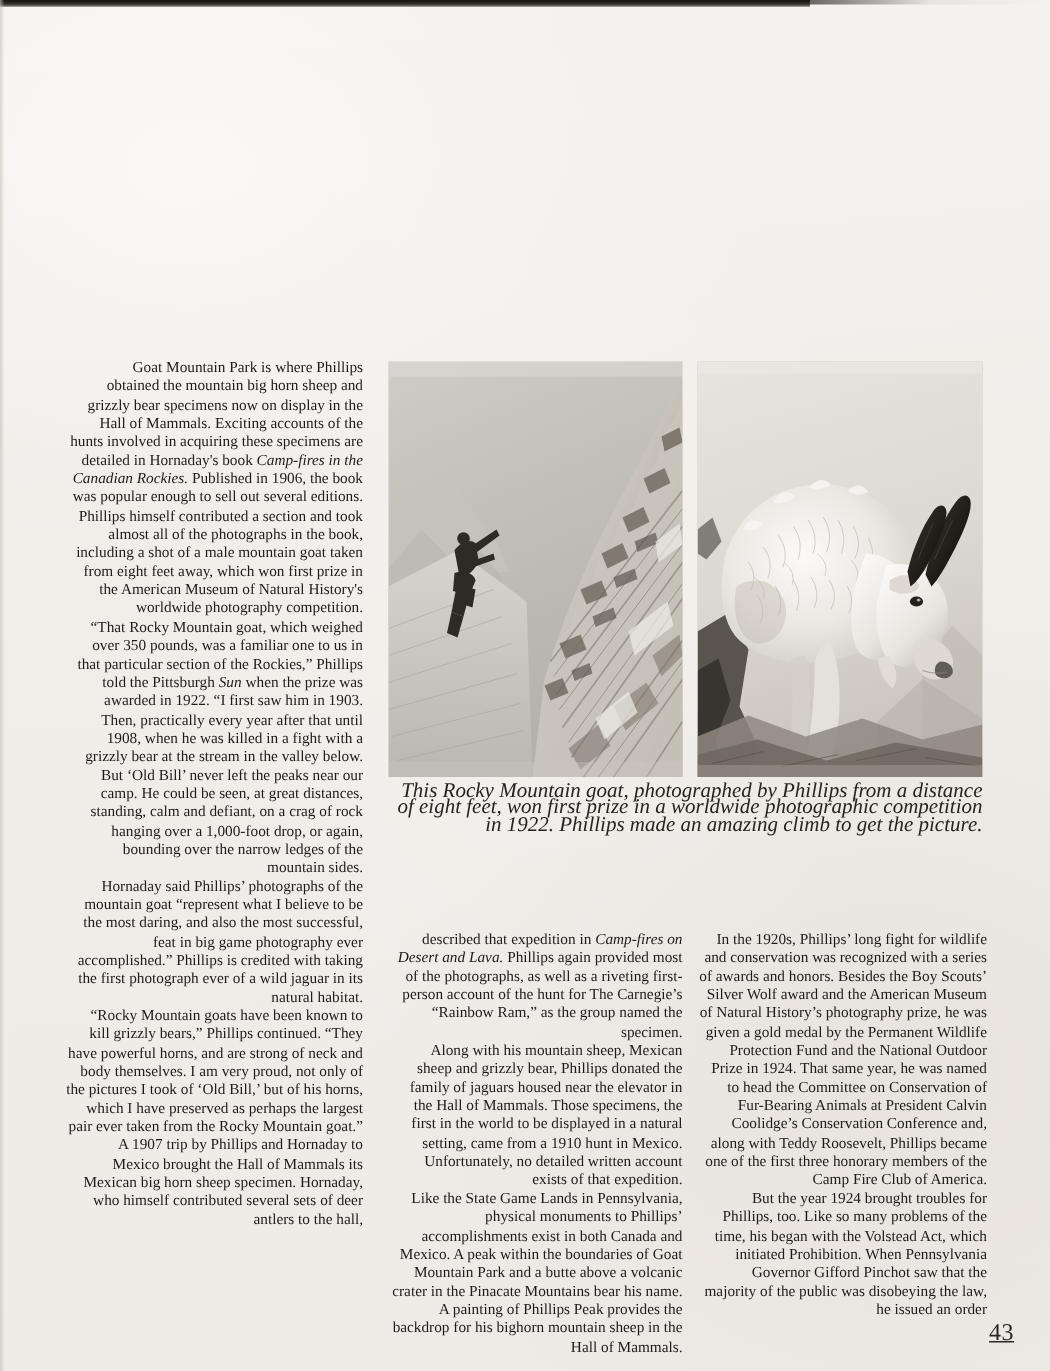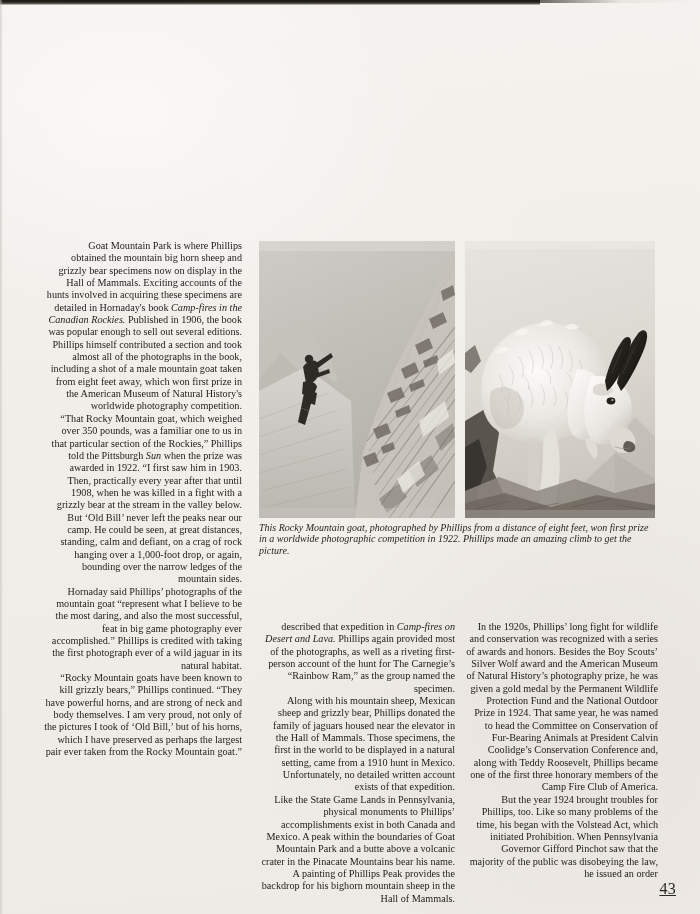--- a/index.html
+++ b/index.html
@@ -82,24 +82,25 @@
   #photo-climber { left: 259px; width: 196px; }
   #photo-goat    { left: 465px; width: 190px; }
   .photo svg { display: block; width: 100%; height: 100%; }
 
   
   .caption {
     position: absolute;
     left: 259px;
     top: 522px;
     width: 396px;
-    font-size: 10px;
+    font-size: 14px;
     line-height: 11.4px;
     font-style: italic;
     color: #26241f;
+    text-align: right;
   }
 
   
   .folio {
     position: absolute;
     right: 24px;
     bottom: 16px;
     font-size: 16px;
     color: #2a2825;
     letter-spacing: 0.3px;
@@ -344,20 +345,21 @@
     </svg>
   </div>
 
   <div class="caption">This Rocky Mountain goat, photographed by Phillips from a distance of eight feet, won first prize in a worldwide photographic competition in 1922. Phillips made an amazing climb to get the picture.</div>
 
   <div class="col" id="col-1">
       <p><span>Goat Mountain Park is where Phillips obtained the mountain big horn sheep and grizzly bear specimens now on display in the Hall of Mammals. Exciting accounts of the hunts involved in acquiring these specimens are detailed in Hornaday's book </span><em>Camp-fires in the Canadian Rockies.</em><span> Published in 1906, the book was popular enough to sell out several editions. Phillips himself contributed a section and took almost all of the photographs in the book, including a shot of a male mountain goat taken from eight feet away, which won first prize in the American Museum of Natural History's worldwide photography competition.</span></p>
       <p><span>“That Rocky Mountain goat, which weighed over 350 pounds, was a familiar one to us in that particular section of the Rockies,” Phillips told the Pittsburgh </span><em>Sun</em><span> when the prize was awarded in 1922. “I first saw him in 1903. Then, practically every year after that until 1908, when he was killed in a fight with a grizzly bear at the stream in the valley below. But ‘Old Bill’ never left the peaks near our camp. He could be seen, at great distances, standing, calm and defiant, on a crag of rock hanging over a 1,000-foot drop, or again, bounding over the narrow ledges of the mountain sides.</span></p>
       <p><span>Hornaday said Phillips’ photographs of the mountain goat “represent what I believe to be the most daring, and also the most successful, feat in big game photography ever accomplished.” Phillips is credited with taking the first photograph ever of a wild jaguar in its natural habitat.</span></p>
       <p><span>“Rocky Mountain goats have been known to kill grizzly bears,” Phillips continued. “They have powerful horns, and are strong of neck and body themselves. I am very proud, not only of the pictures I took of ‘Old Bill,’ but of his horns, which I have preserved as perhaps the largest pair ever taken from the Rocky Mountain goat.”</span></p>
+      <p><span>A 1907 trip by Phillips and Hornaday to Mexico brought the Hall of Mammals its Mexican big horn sheep specimen. Hornaday, who himself contributed several sets of deer antlers to the hall,</span></p>
     </div>
   <div class="col" id="col-2">
       <p class="noindent"><span>described that expedition in </span><em>Camp-fires on Desert and Lava.</em><span> Phillips again provided most of the photographs, as well as a riveting first-person account of the hunt for The Carnegie’s “Rainbow Ram,” as the group named the specimen.</span></p>
       <p><span>Along with his mountain sheep, Mexican sheep and grizzly bear, Phillips donated the family of jaguars housed near the elevator in the Hall of Mammals. Those specimens, the first in the world to be displayed in a natural setting, came from a 1910 hunt in Mexico. Unfortunately, no detailed written account exists of that expedition.</span></p>
       <p><span>Like the State Game Lands in Pennsylvania, physical monuments to Phillips’ accomplishments exist in both Canada and Mexico. A peak within the boundaries of Goat Mountain Park and a butte above a volcanic crater in the Pinacate Mountains bear his name. A painting of Phillips Peak provides the backdrop for his bighorn mountain sheep in the Hall of Mammals.</span></p>
     </div>
   <div class="col" id="col-3">
       <p><span>In the 1920s, Phillips’ long fight for wildlife and conservation was recognized with a series of awards and honors. Besides the Boy Scouts’ Silver Wolf award and the American Museum of Natural History’s photography prize, he was given a gold medal by the Permanent Wildlife Protection Fund and the National Outdoor Prize in 1924. That same year, he was named to head the Committee on Conservation of Fur-Bearing Animals at President Calvin Coolidge’s Conservation Conference and, along with Teddy Roosevelt, Phillips became one of the first three honorary members of the Camp Fire Club of America.</span></p>
       <p><span>But the year 1924 brought troubles for Phillips, too. Like so many problems of the time, his began with the Volstead Act, which initiated Prohibition. When Pennsylvania Governor Gifford Pinchot saw that the majority of the public was disobeying the law, he issued an order</span></p>
     </div>

